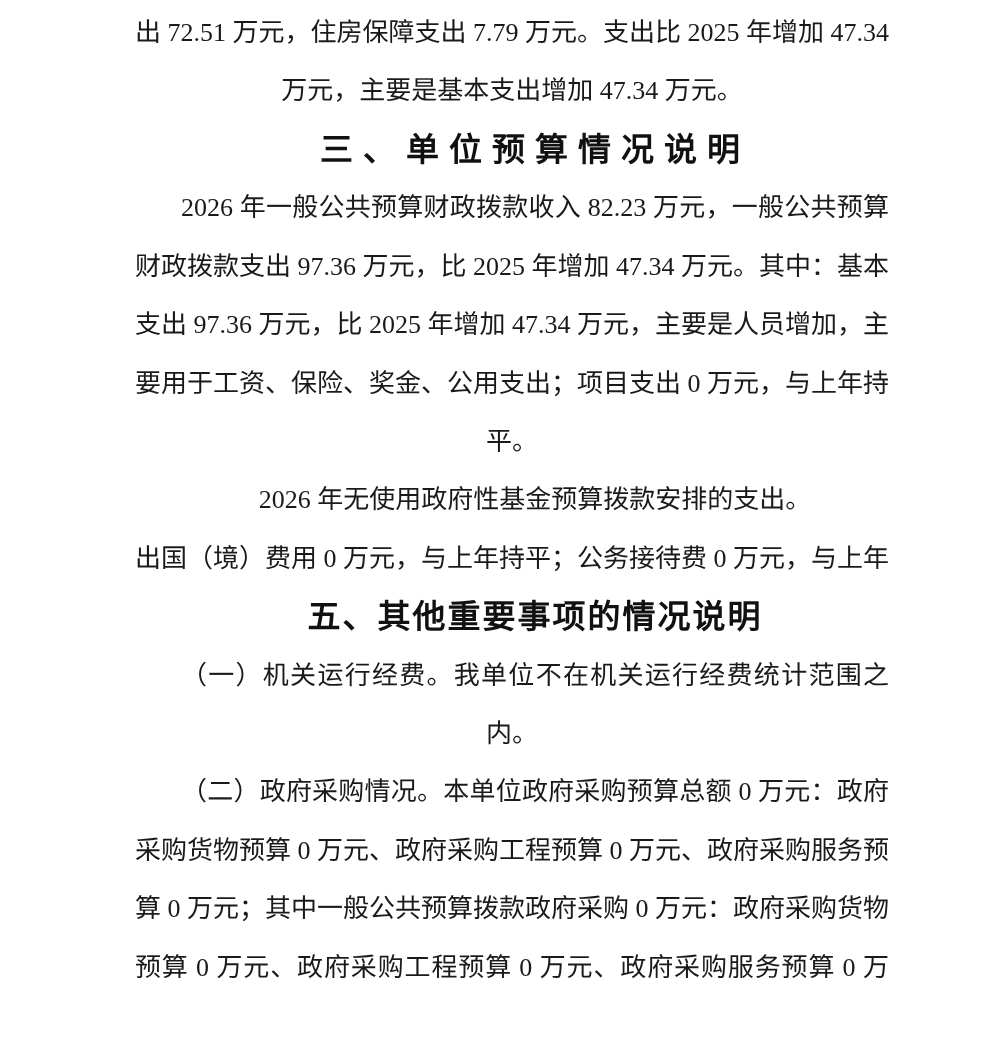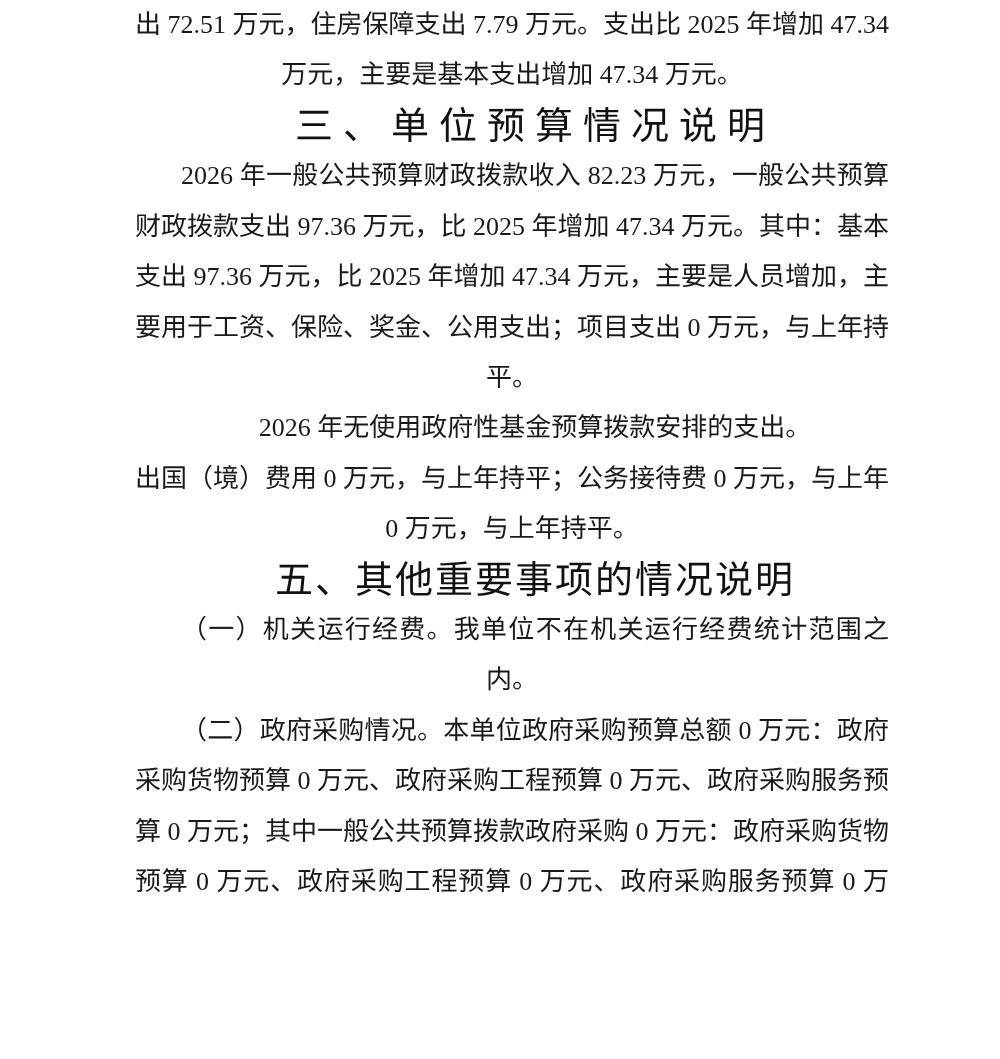--- a/index.html
+++ b/index.html
@@ -19,30 +19,31 @@
     padding-left: 135px;
     padding-top: 0;
     width: 754px;
   }
   .line {
     height: 50.4286px;
     line-height: 50.4286px;
     width: 754px;
     color: #1a1a1a;
     overflow: hidden;
+    margin-top: 8px;
   }
   .line.body {
     font-family: "Liberation Serif", "DejaVu Serif", serif;
     font-size: 26px;
     font-weight: 400;
   }
   .line.heading {
     font-family: "Liberation Sans", "DejaVu Sans", sans-serif;
-    font-size: 38px;
-    font-weight: 400;
+    font-size: 33px;
+    font-weight: 700;
     letter-spacing: 2px;
     color: #111111;
   }
   .line.heading.wide {
     letter-spacing: 10px;
   }
   .line.indent {
     text-indent: 46px;
   }
   .line.justify {
@@ -62,21 +63,20 @@
       <div class="line body justify">出 72.51 万元，住房保障支出 7.79 万元。支出比 2025 年增加 47.34</div>
       <div class="line body nojustify">万元，主要是基本支出增加 47.34 万元。</div>
       <div class="line heading indent nojustify wide">三、单位预算情况说明</div>
       <div class="line body indent justify">2026 年一般公共预算财政拨款收入 82.23 万元，一般公共预算</div>
       <div class="line body justify">财政拨款支出 97.36 万元，比 2025 年增加 47.34 万元。其中：基本</div>
       <div class="line body justify">支出 97.36 万元，比 2025 年增加 47.34 万元，主要是人员增加，主</div>
       <div class="line body justify">要用于工资、保险、奖金、公用支出；项目支出 0 万元，与上年持</div>
       <div class="line body nojustify">平。</div>
       <div class="line body indent nojustify">2026 年无使用政府性基金预算拨款安排的支出。</div>
       <div class="line body justify">出国（境）费用 0 万元，与上年持平；公务接待费 0 万元，与上年</div>
-      <div class="line body nojustify">0 万元，与上年持平。</div>
       <div class="line heading indent nojustify">五、其他重要事项的情况说明</div>
       <div class="line body indent justify">（一）机关运行经费。我单位不在机关运行经费统计范围之</div>
       <div class="line body nojustify">内。</div>
       <div class="line body indent justify">（二）政府采购情况。本单位政府采购预算总额 0 万元：政府</div>
       <div class="line body justify">采购货物预算 0 万元、政府采购工程预算 0 万元、政府采购服务预</div>
       <div class="line body justify">算 0 万元；其中一般公共预算拨款政府采购 0 万元：政府采购货物</div>
       <div class="line body justify">预算 0 万元、政府采购工程预算 0 万元、政府采购服务预算 0 万元。</div>
     </div>
 </div>
 

